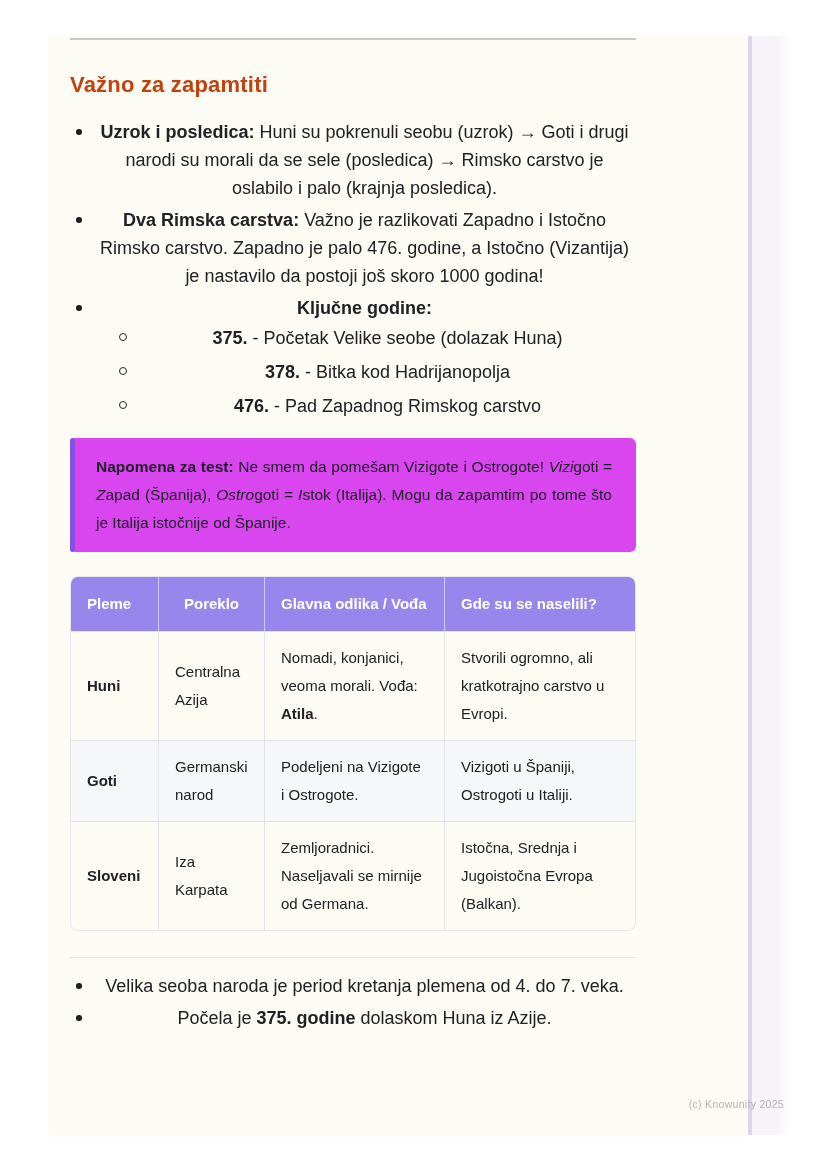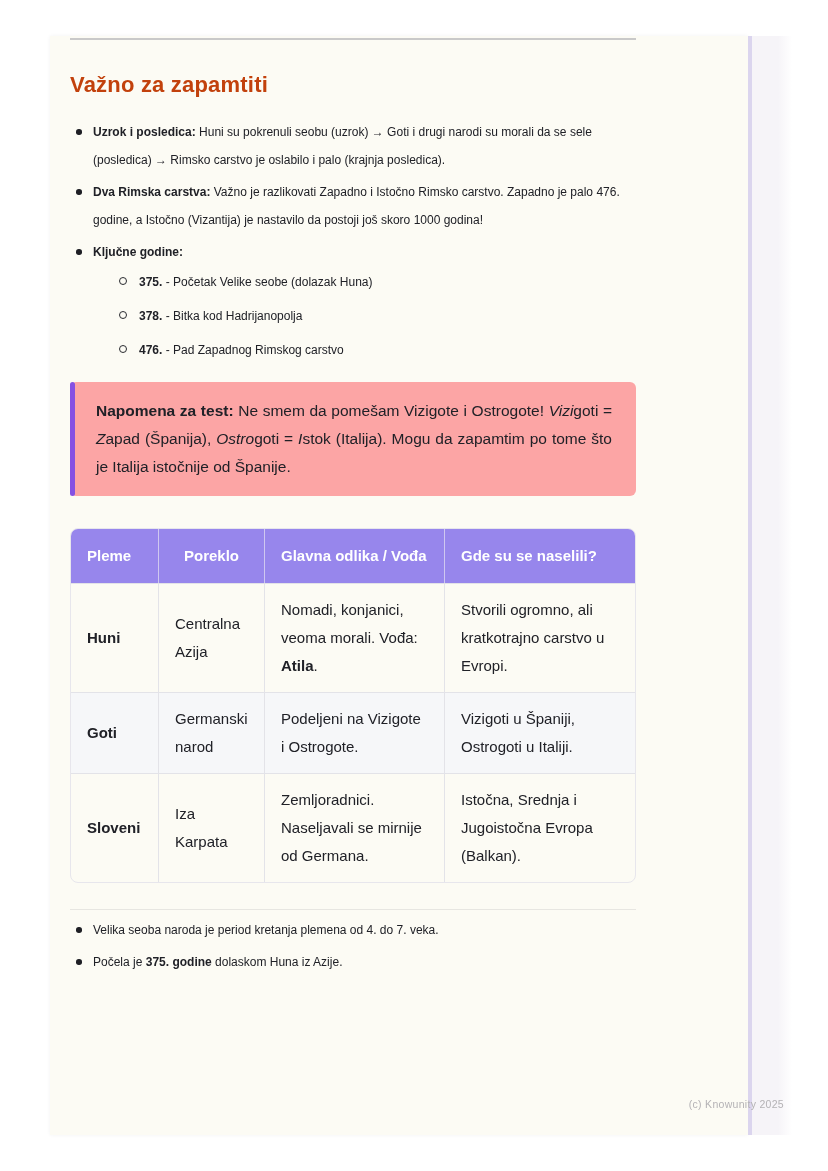--- a/index.html
+++ b/index.html
@@ -5,51 +5,51 @@
   * { margin:0; padding:0; box-sizing:border-box; }
   html,body { width:828px; height:1171px; background:#ffffff; overflow:hidden;
               font-family:"Liberation Sans","DejaVu Sans",sans-serif; }
   .page { position:absolute; left:50px; top:36px; width:698px; height:1099px;
           background:#FCFBF4; box-shadow:0 0 4px rgba(0,0,0,0.05); }
   .top-rule { position:absolute; left:20px; top:2px; width:566px; height:2px;
               background:#c9c9c9; }
   .content { position:absolute; left:20px; top:0; width:566px; color:#202127; }
   h2.sec { margin-top:36px; font-size:22px; line-height:26px; font-weight:700;
            color:#c2410c; letter-spacing:.2px; }
-  ul.main { list-style:none; margin-top:20px; font-size:12px; line-height:28px; }
+  ul.main { list-style:none; margin-top:20px; font-size:18px; line-height:28px;text-align:center; }
   ul.main > li { position:relative; padding-left:23px; margin-bottom:4px; }
   ul.main > li::before { content:""; position:absolute; left:6px; top:11px;
            width:5.5px; height:5.5px; border-radius:50%; background:#1e1f24; }
   ul.sub { list-style:none; margin-left:24px; margin-top:2px; }
   ul.sub > li { position:relative; padding-left:22px; margin-bottom:6px; }
   ul.sub > li::before { content:""; position:absolute; left:2px; top:9px;
            width:6px; height:6px; border:1.5px solid #2a2b30; border-radius:50%;
            background:transparent; }
   b { font-weight:700; }
-  .callout { position:relative; margin-top:18px; background:#fca5a5;
+  .callout { position:relative; margin-top:18px; background:#d946ef;
              border-radius:6px; padding:15px 24px 15px 26px; }
   .callout p { font-size:15.5px; line-height:28px; text-align:justify; }
   .callout-bar { position:absolute; left:0; top:0; bottom:0; width:5px;
              background:#8551E3; border-radius:4px; }
   .caption { margin-top:26px; font-size:15.5px; font-weight:700; line-height:20px; }
-  .table-wrap { margin-top:32px; width:566px; border:1px solid #E7E6EC;
+  .table-wrap { margin-top:24px; width:566px; border:1px solid #E7E6EC;
              border-radius:8px; overflow:hidden; }
   table { width:100%; border-collapse:separate; border-spacing:0; font-size:15px; }
   th { background:#9786EC; color:#ffffff; font-weight:600; text-align:left;
        padding:15px 16px; line-height:24px; vertical-align:middle;
        border-right:1px solid #CFC8F0; }
   th:last-child { border-right:none; }
   td { padding:12px 16px; line-height:28px; vertical-align:middle;
        border-right:1px solid #E3E3E8; border-top:1px solid #E3E3E8; }
   td:last-child { border-right:none; }
   tbody tr:nth-child(even) { background:#F6F7F9; }
   td.c1 { font-weight:700; }
   .col1 { width:88px; } .col2 { width:106px;text-align:center; } .col3 { width:180px; }
   hr.sep { margin-top:26px; border:none; height:1px; background:#E7E6E1; }
-  ul.main.second { margin-top:6px; }
+  ul.main.second { margin-top:14px; }
   .watermark { position:absolute; right:44px; top:1098px; font-size:10.5px;
                color:#B4B2B5; letter-spacing:.3px; z-index:5; }
   .page-divider { position:absolute; left:748px; top:36px; width:4px; height:1099px;
                background:#DBD5EE; }
   .side-strip { position:absolute; left:752px; top:36px; width:40px; height:1099px;
                background:linear-gradient(90deg,#F6F4F8 0%,#F6F4F8 65%,#ffffff 100%); }
 </style>
 </head>
 <body>
 

